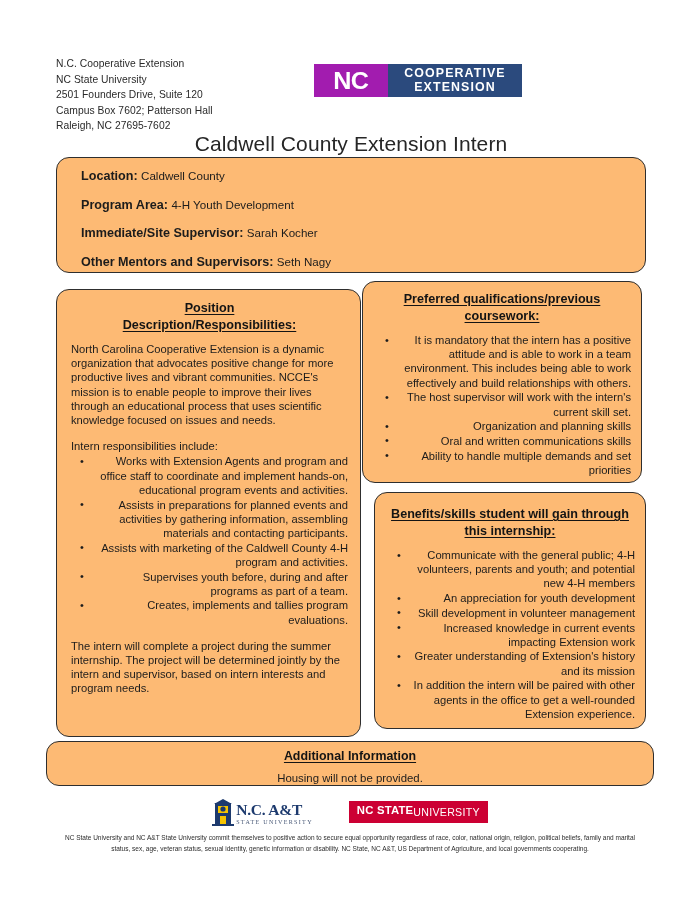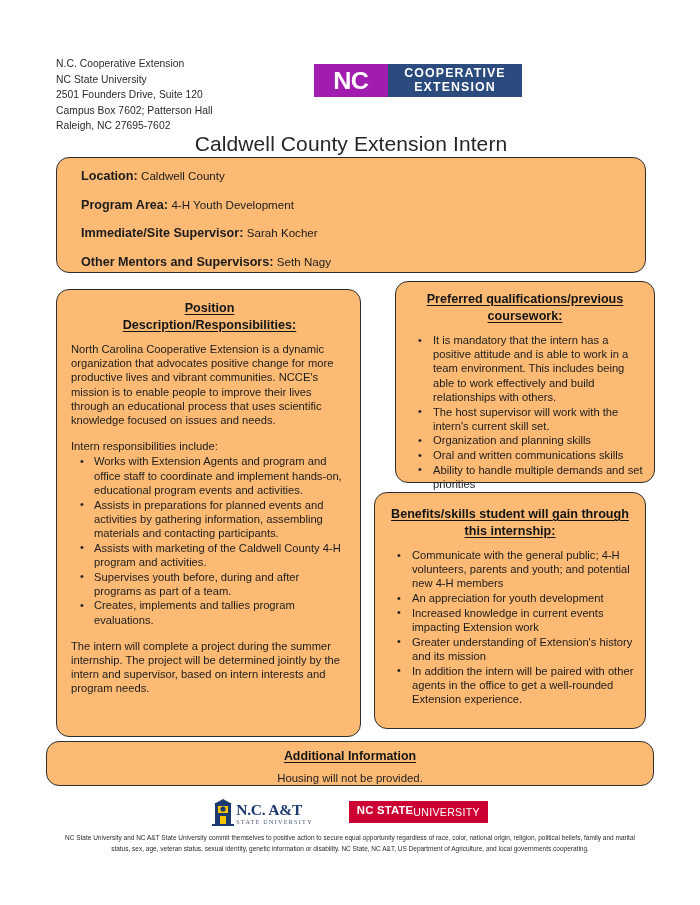--- a/index.html
+++ b/index.html
@@ -132,23 +132,23 @@
   
   .col-left {
     left: 56px;
     top: 289px;
     width: 305px;
     height: 448px;
     padding: 10px 12px 8px 14px;
   }
   
   .col-right-top {
-    left: 395px;
+    left: 362px;
     top: 281px;
-    width: 260px;
+    width: 280px;
     height: 202px;
     padding: 9px 10px 6px 10px;
   }
   .col-right-bottom {
     left: 374px;
     top: 492px;
     width: 272px;
     height: 237px;
     padding: 13px 10px 6px 10px;
   }
@@ -168,20 +168,21 @@
     line-height: 14.2px;
     color: #1c1c1c;
     margin: 0 0 12px 0;
   }
   .body-p.tight { margin-bottom: 1px; }
 
   ul.blist {
     margin: 0 0 0 0;
     padding: 0 0 0 22px;
     list-style: none;
+    text-align: right;
   }
   ul.blist li {
     font-size: 11.2px;
     line-height: 14.2px;
     color: #1c1c1c;
     position: relative;
     margin-bottom: 0.5px;
     padding-left: 1px;
   }
   ul.blist li::before {
@@ -380,20 +381,21 @@
   </div>
 
   <div class="rbox col-right-bottom">
     <div class="box-title">
       <u>Benefits/skills student will gain through</u><br>
       <u>this internship:</u>
     </div>
     <ul class="blist">
       <li>Communicate with the general public; 4-H volunteers, parents and youth; and potential new 4-H members</li>
       <li>An appreciation for youth development</li>
+      <li>Skill development in volunteer management</li>
       <li>Increased knowledge in current events impacting Extension work</li>
       <li>Greater understanding of Extension's history and its mission</li>
       <li>In addition the intern will be paired with other agents in the office to get a well-rounded Extension experience.</li>
     </ul>
   </div>
 
   <div class="rbox addl-box">
     <div class="addl-title">
       <u>Additional Information</u>
     </div>

